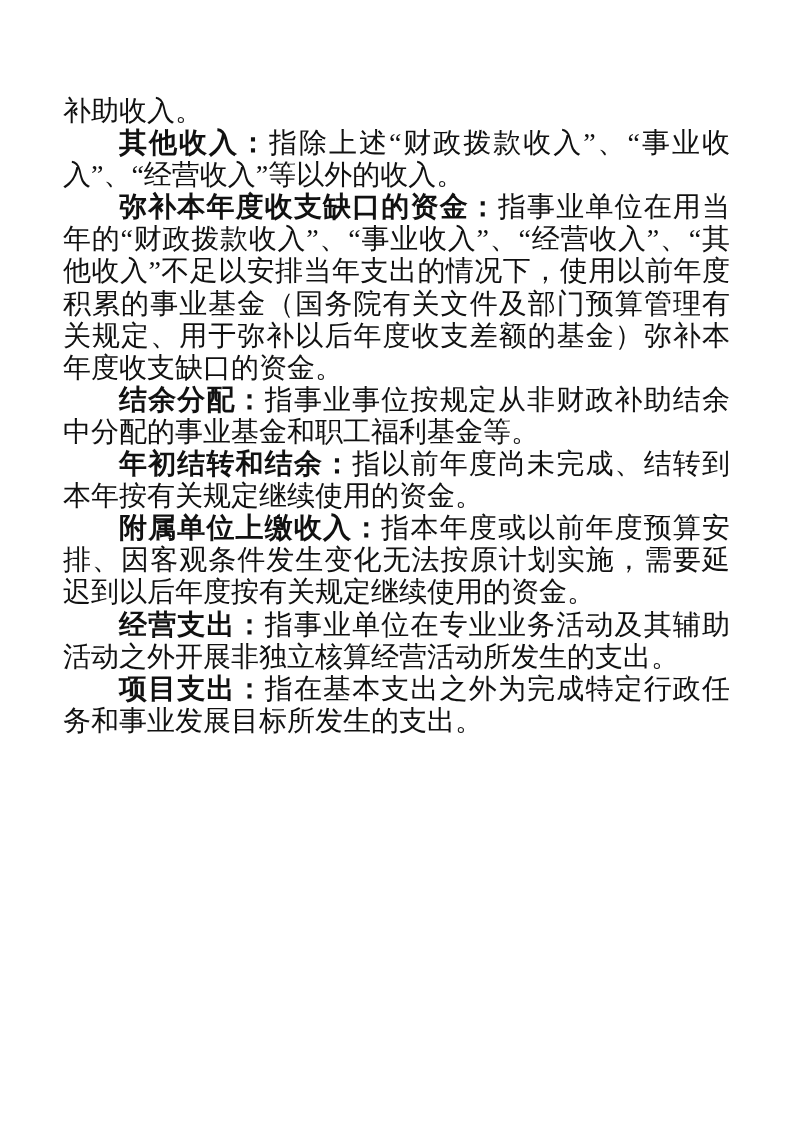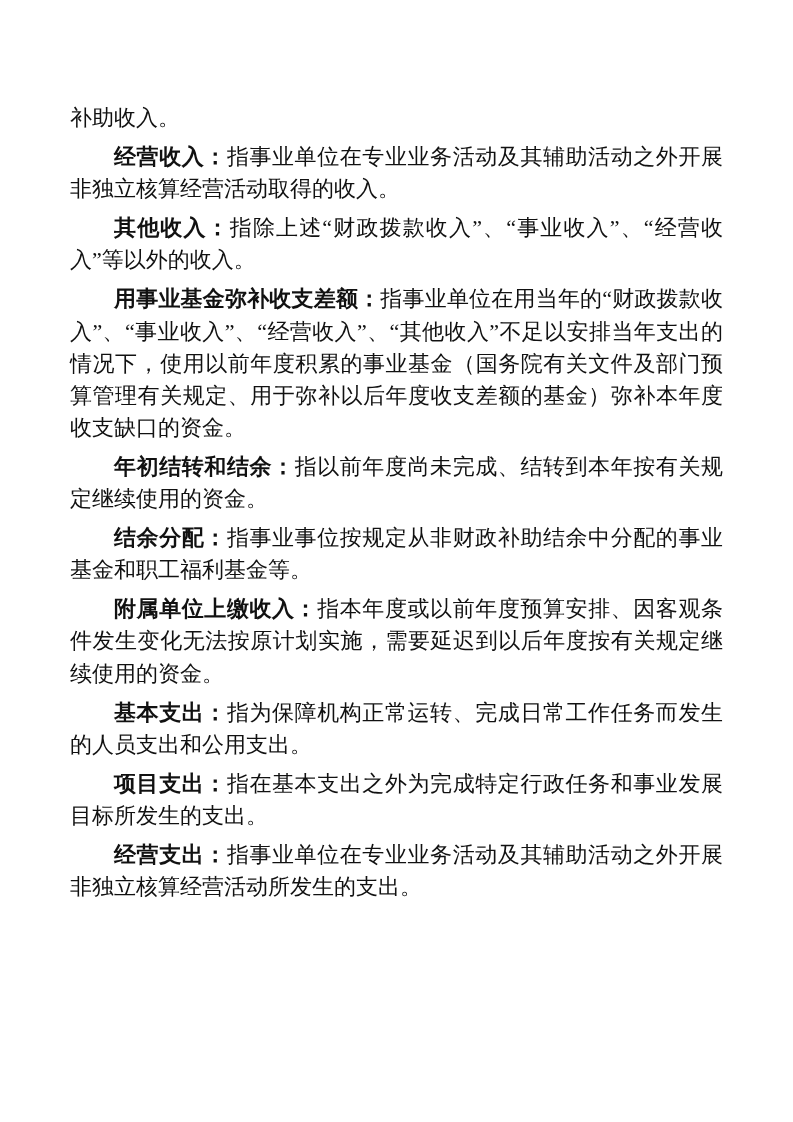--- a/index.html
+++ b/index.html
@@ -12,55 +12,53 @@
     width: 793px;
     height: 1122px;
     box-sizing: border-box;
     background: #ffffff;
     padding: 95px 63px 0 63px;
     overflow: hidden;
     font-family: "Liberation Serif", "DejaVu Serif", serif;
     color: #111111;
   }
   .para {
-    margin: 7px;
-    font-size: 22px;
+    margin: 0;
+    font-size: 28px;
     line-height: 32.1px;
     text-align: justify;
     letter-spacing: 0;
     word-break: break-all;
   }
   .para.indent {
     text-indent: 2em;
   }
   .term {
     font-weight: 700;
   }
 </style>
 </head>
 <body>
 
 <div class="page">
 
   <p class="para"><span>补助收入。</span></p>
 
 
-  <p class="para indent"><span class="term">经营收入：</span><span>指事业单位在专业业务活动及其辅助活动之外开展非独立核算经营活动取得的收入。</span></p>
 
 
   <p class="para indent"><span class="term">其他收入：</span><span>指除上述“财政拨款收入”、“事业收入”、“经营收入”等以外的收入。</span></p>
 
-  <p class="para indent"><span class="term">用事业基金弥补收支差额：</span><span>指事业单位在用当年的“财政拨款收入”、“事业收入”、“经营收入”、“其他收入”不足以安排当年支出的情况下，使用以前年度积累的事业基金（国务院有关文件及部门预算管理有关规定、用于弥补以后年度收支差额的基金）弥补本年度收支缺口的资金。</span></p>
+  <p class="para indent"><span class="term">弥补本年度收支缺口的资金：</span><span>指事业单位在用当年的“财政拨款收入”、“事业收入”、“经营收入”、“其他收入”不足以安排当年支出的情况下，使用以前年度积累的事业基金（国务院有关文件及部门预算管理有关规定、用于弥补以后年度收支差额的基金）弥补本年度收支缺口的资金。</span></p>
+
+  <p class="para indent"><span class="term">结余分配：</span><span>指事业事位按规定从非财政补助结余中分配的事业基金和职工福利基金等。</span></p>
 
   <p class="para indent"><span class="term">年初结转和结余：</span><span>指以前年度尚未完成、结转到本年按有关规定继续使用的资金。</span></p>
 
-  <p class="para indent"><span class="term">结余分配：</span><span>指事业事位按规定从非财政补助结余中分配的事业基金和职工福利基金等。</span></p>
-
   <p class="para indent"><span class="term">附属单位上缴收入：</span><span>指本年度或以前年度预算安排、因客观条件发生变化无法按原计划实施，需要延迟到以后年度按有关规定继续使用的资金。</span></p>
 
-  <p class="para indent"><span class="term">基本支出：</span><span>指为保障机构正常运转、完成日常工作任务而发生的人员支出和公用支出。</span></p>
+
+  <p class="para indent"><span class="term">经营支出：</span><span>指事业单位在专业业务活动及其辅助活动之外开展非独立核算经营活动所发生的支出。</span></p>
 
   <p class="para indent"><span class="term">项目支出：</span><span>指在基本支出之外为完成特定行政任务和事业发展目标所发生的支出。</span></p>
-
-  <p class="para indent"><span class="term">经营支出：</span><span>指事业单位在专业业务活动及其辅助活动之外开展非独立核算经营活动所发生的支出。</span></p>
 
 
 </div>
 
 </body></html>

